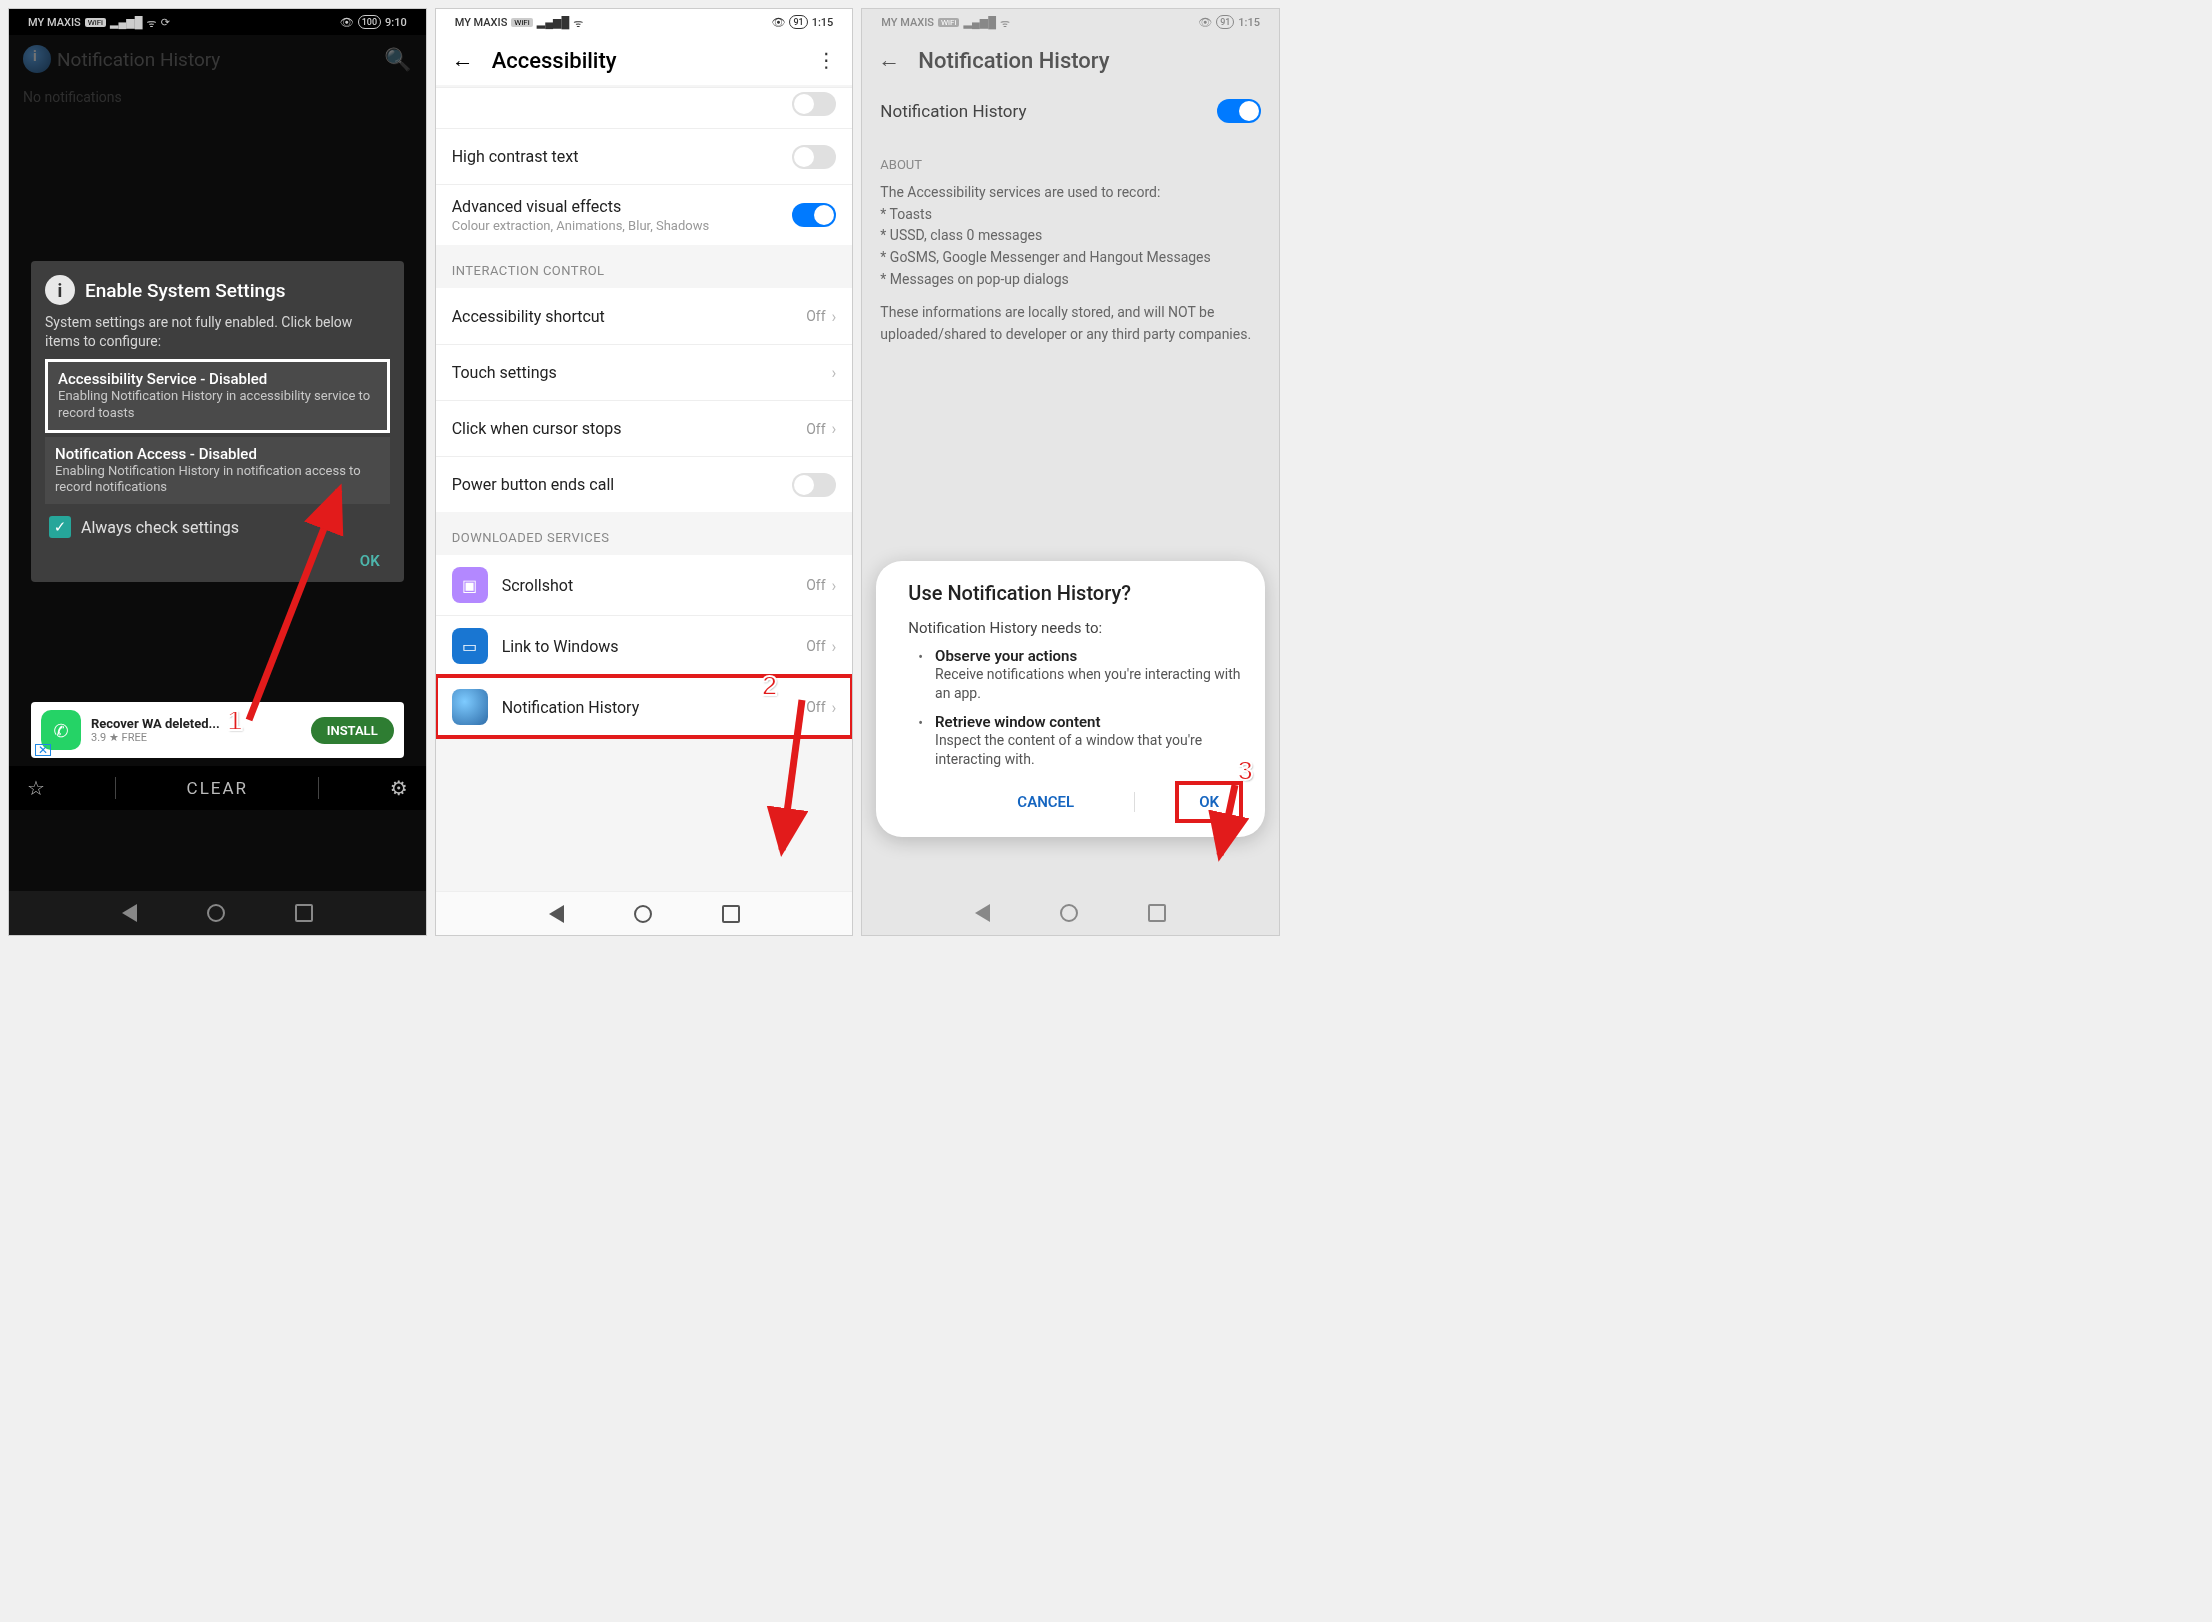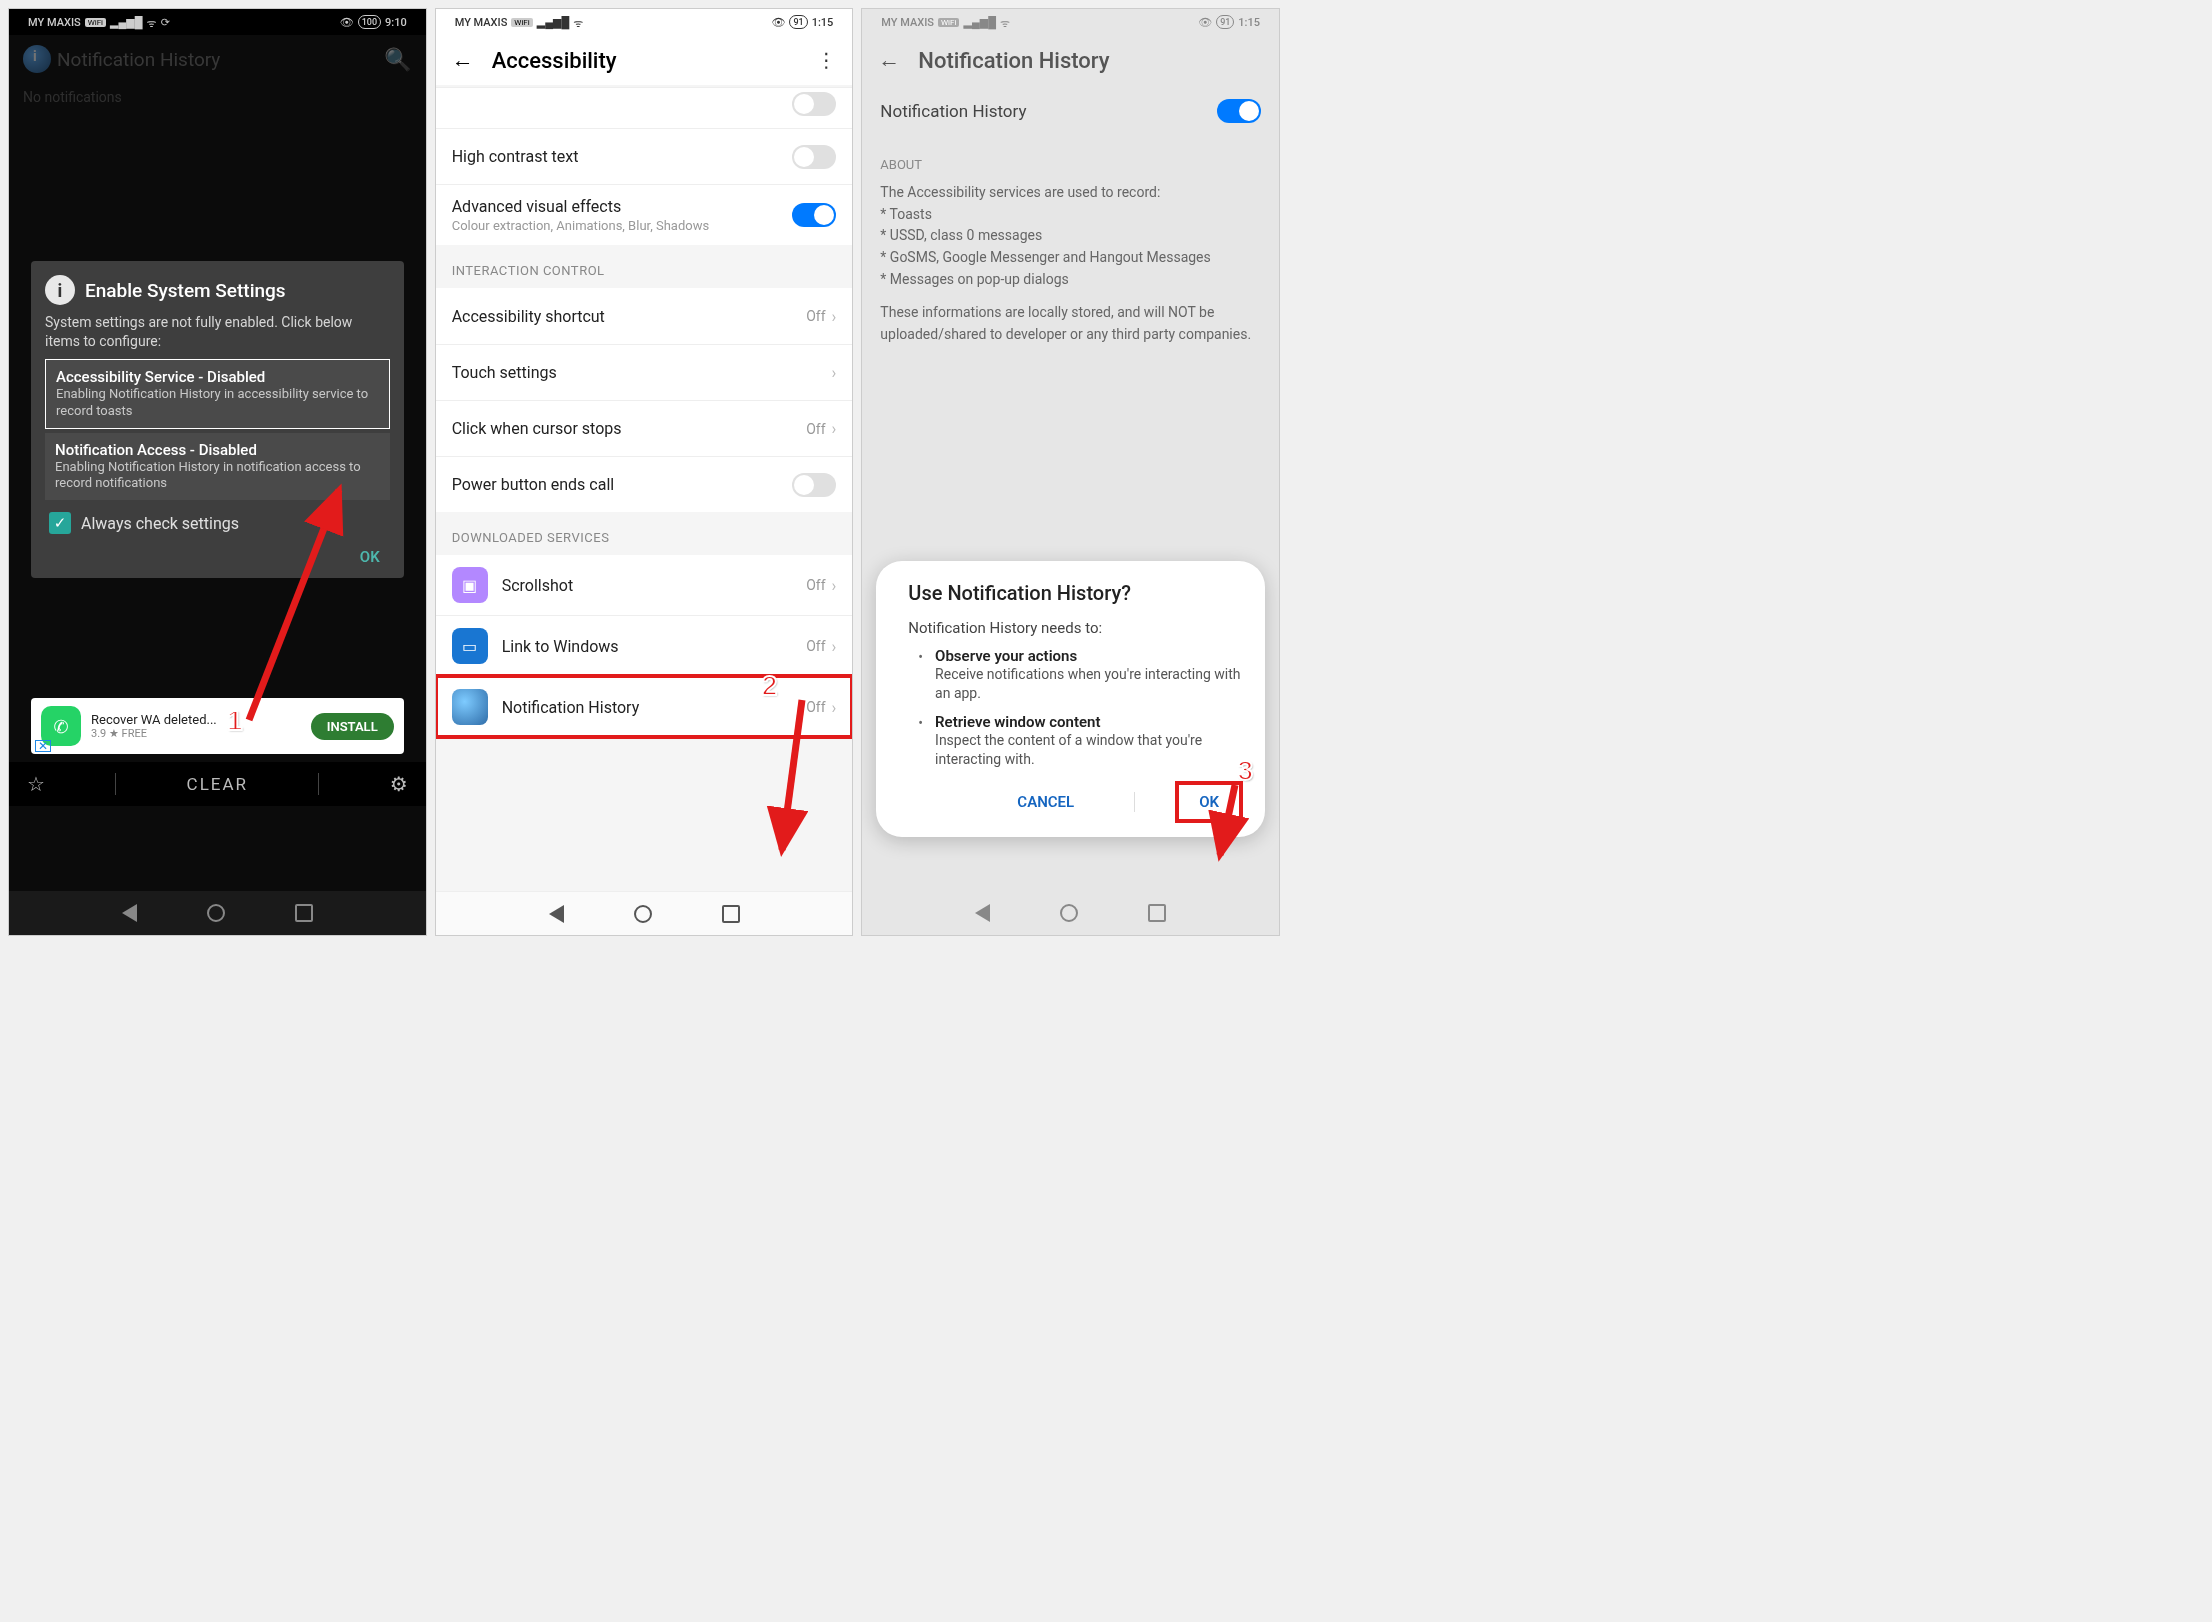--- a/index.html
+++ b/index.html
@@ -70,36 +70,36 @@
     position:relative; z-index:2;
     margin:150px 22px 0 22px;
     background:#3e3e3e; border-radius:4px; padding:14px 14px 8px 14px;
     color:#e0e0e0;
   }
   .s1-d-head { display:flex; align-items:center; gap:10px; margin-bottom:8px;}
   .s1-info-icon { width:30px;height:30px;background:#e8e8e8;border-radius:50%;color:#333;font-weight:bold;font-size:18px;display:flex;align-items:center;justify-content:center;}
   .s1-d-title { font-size:19px; font-weight:500; color:#fff;}
   .s1-d-sub { font-size:14px; line-height:1.35; color:#d5d5d5; margin-bottom:8px;}
   .s1-item { background:#4a4a4a; padding:8px 10px; margin-top:4px;}
-  .s1-item.hl { border:1px solid #ffffff; }
+  .s1-item.hl { border:3px solid #ffffff; }
   .s1-item-title { font-size:15px; color:#fff; font-weight:500;}
   .s1-item-sub { font-size:13px; color:#c8c8c8; line-height:1.3;}
   .s1-check-row { display:flex; align-items:center; gap:10px; padding:12px 4px 8px 4px;}
   .s1-checkbox { width:22px;height:22px;background:#26a69a;border-radius:3px;color:#fff;display:flex;align-items:center;justify-content:center;font-size:15px;}
   .s1-ok-row { display:flex; justify-content:flex-end; padding:6px 10px 4px 0;}
   .s1-ok { color:#4db6ac; font-weight:600; font-size:15px;}
   .s1-ad {
     position:relative; z-index:2;
     margin:120px 22px 8px 22px;
     background:#fff; border-radius:4px; height:56px;
     display:flex; align-items:center; padding:6px 10px; gap:10px;
   }
   .s1-ad-icon { width:40px;height:40px;background:#25d366;border-radius:10px;display:flex;align-items:center;justify-content:center;color:#fff;font-size:18px;}
   .s1-ad-txt { flex:1; }
-  .s1-ad-title { font-size:13px; color:#222; font-weight:400;}
+  .s1-ad-title { font-size:13px; color:#222; font-weight:700;}
   .s1-ad-sub { font-size:11px; color:#888;}
   .s1-ad-btn { background:#2e7d32;color:#fff;border-radius:16px;padding:6px 16px;font-size:13px;font-weight:600;}
   .s1-ad-close { position:absolute; left:4px; bottom:2px; color:#1e88e5; font-size:12px; border:1px solid #1e88e5; padding:0 2px; line-height:10px;}
   .s1-footer {
     position:relative; z-index:2;
     display:flex; align-items:center; justify-content:space-between;
     background:#000; padding:10px 18px; color:#bbb;
   }
   .s1-star { font-size:20px;}
   .s1-clear { font-size:17px; letter-spacing:2px;}

